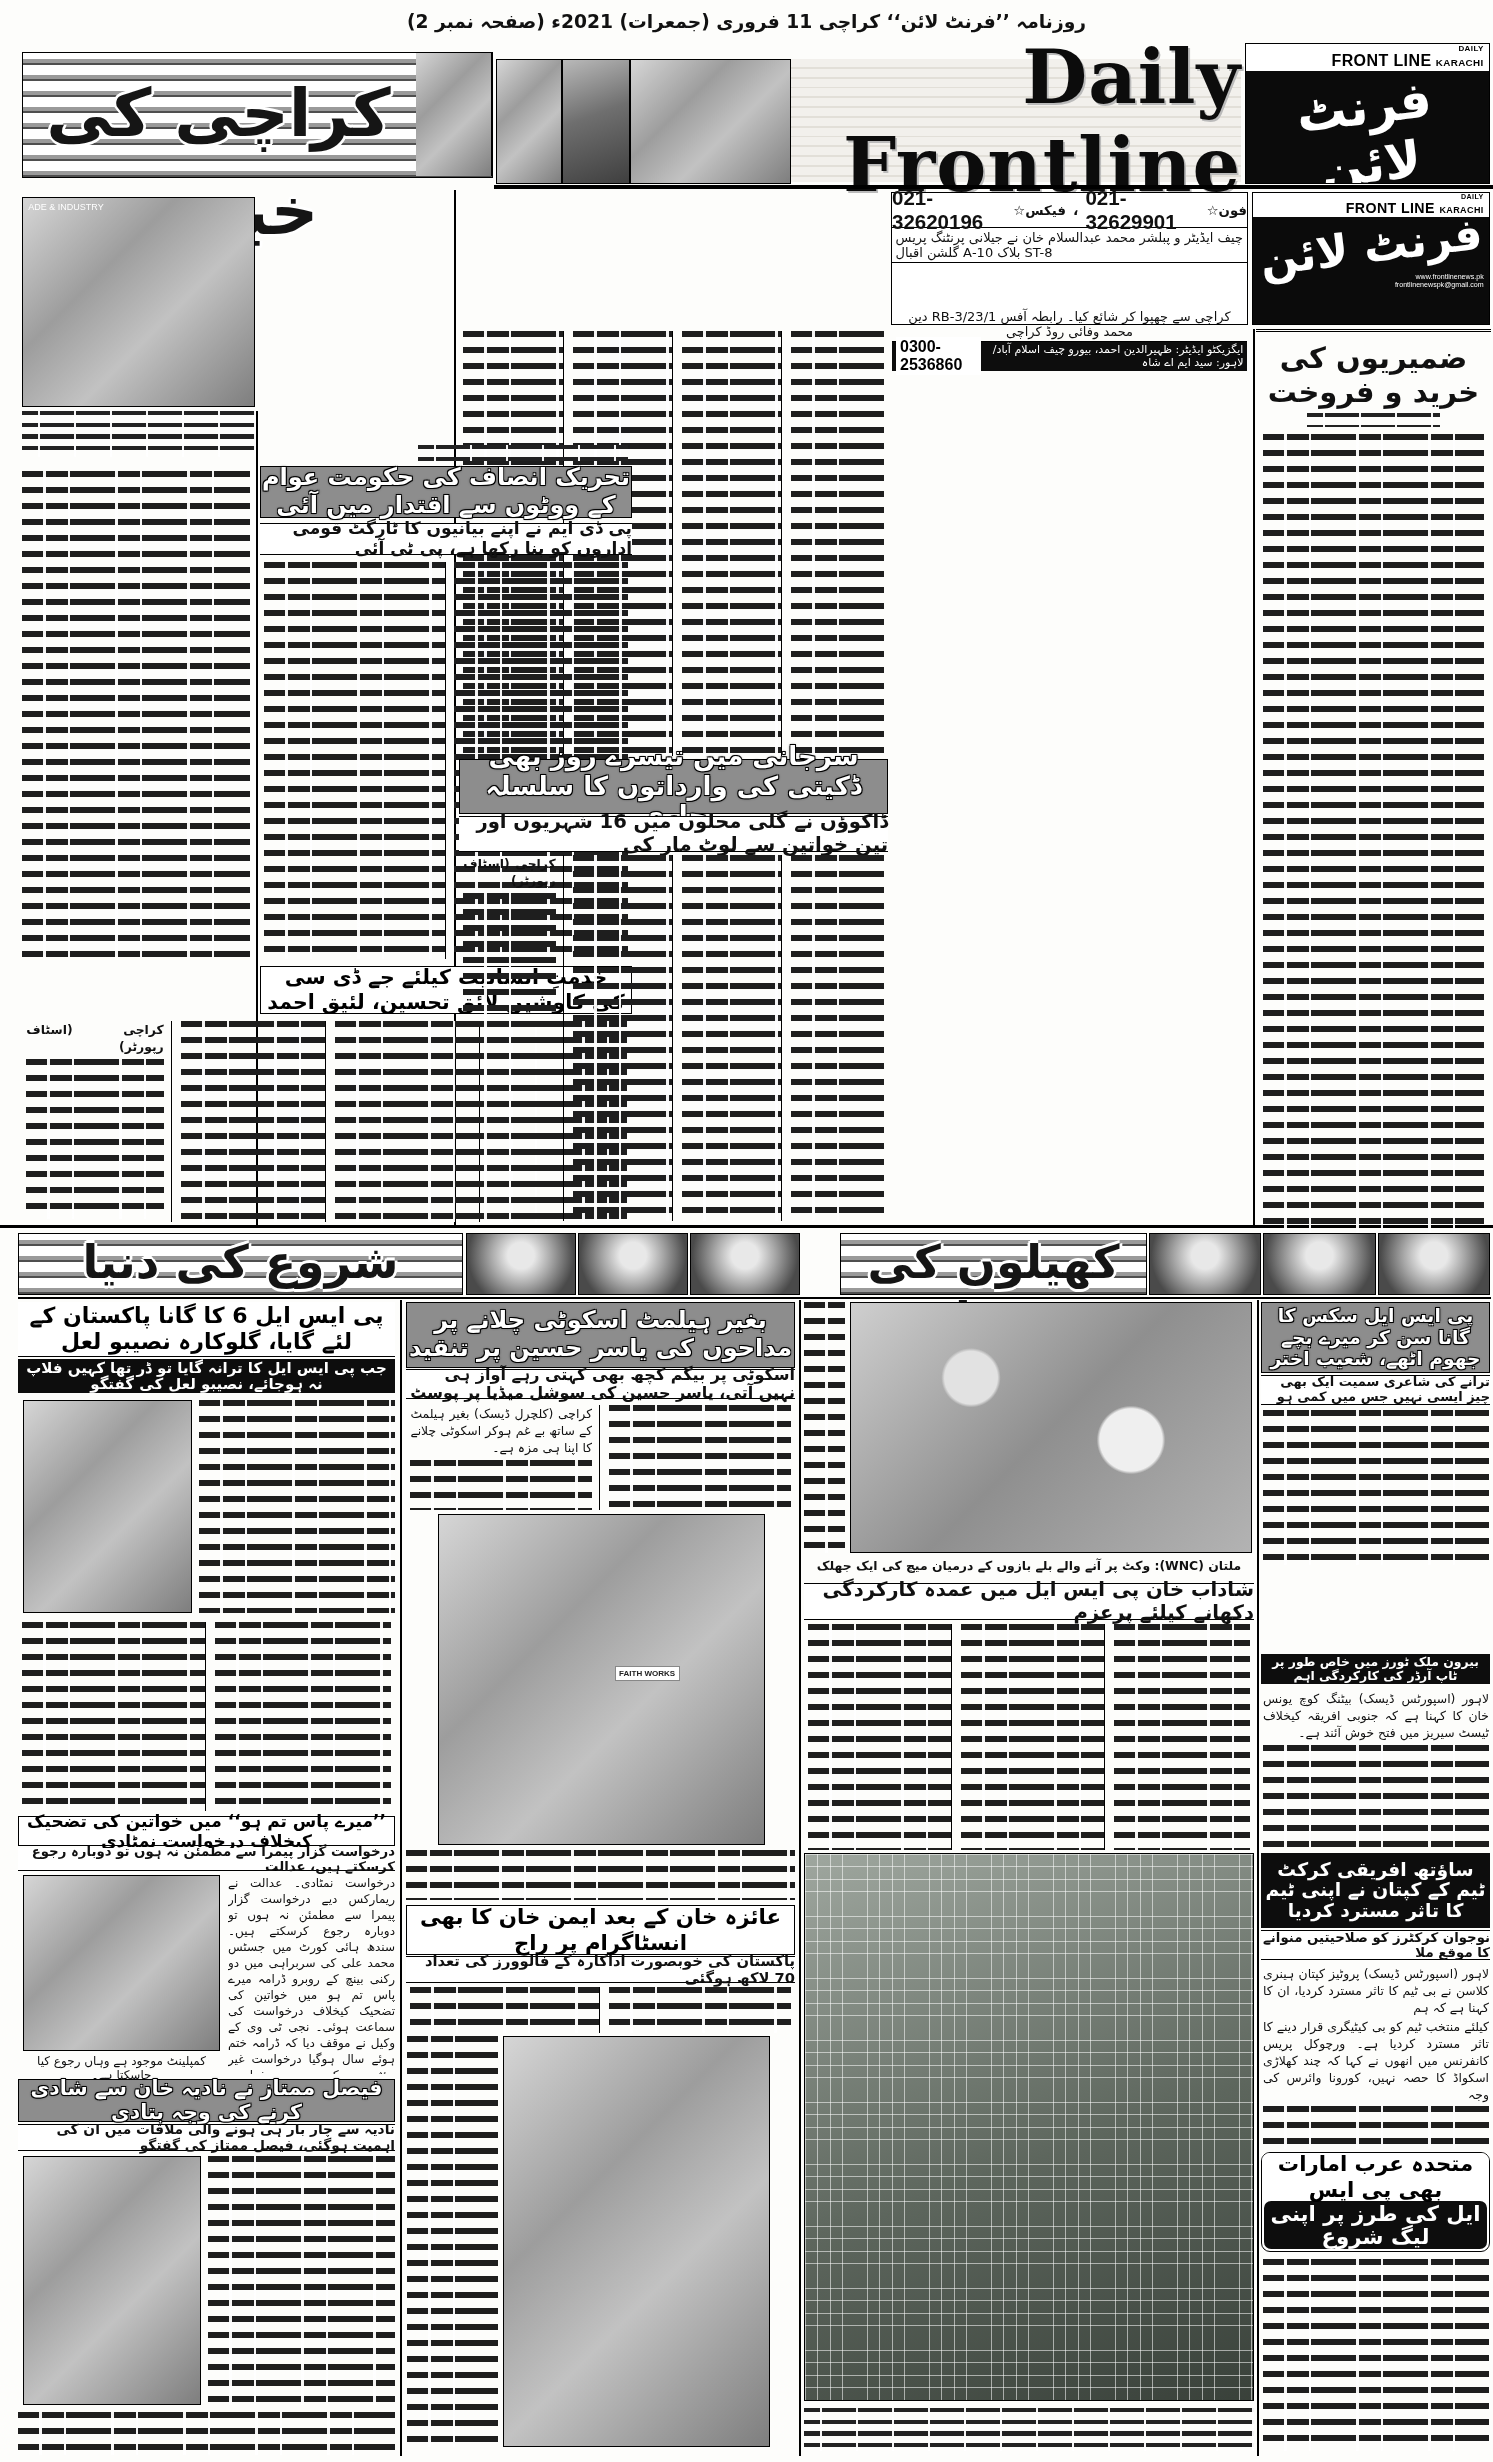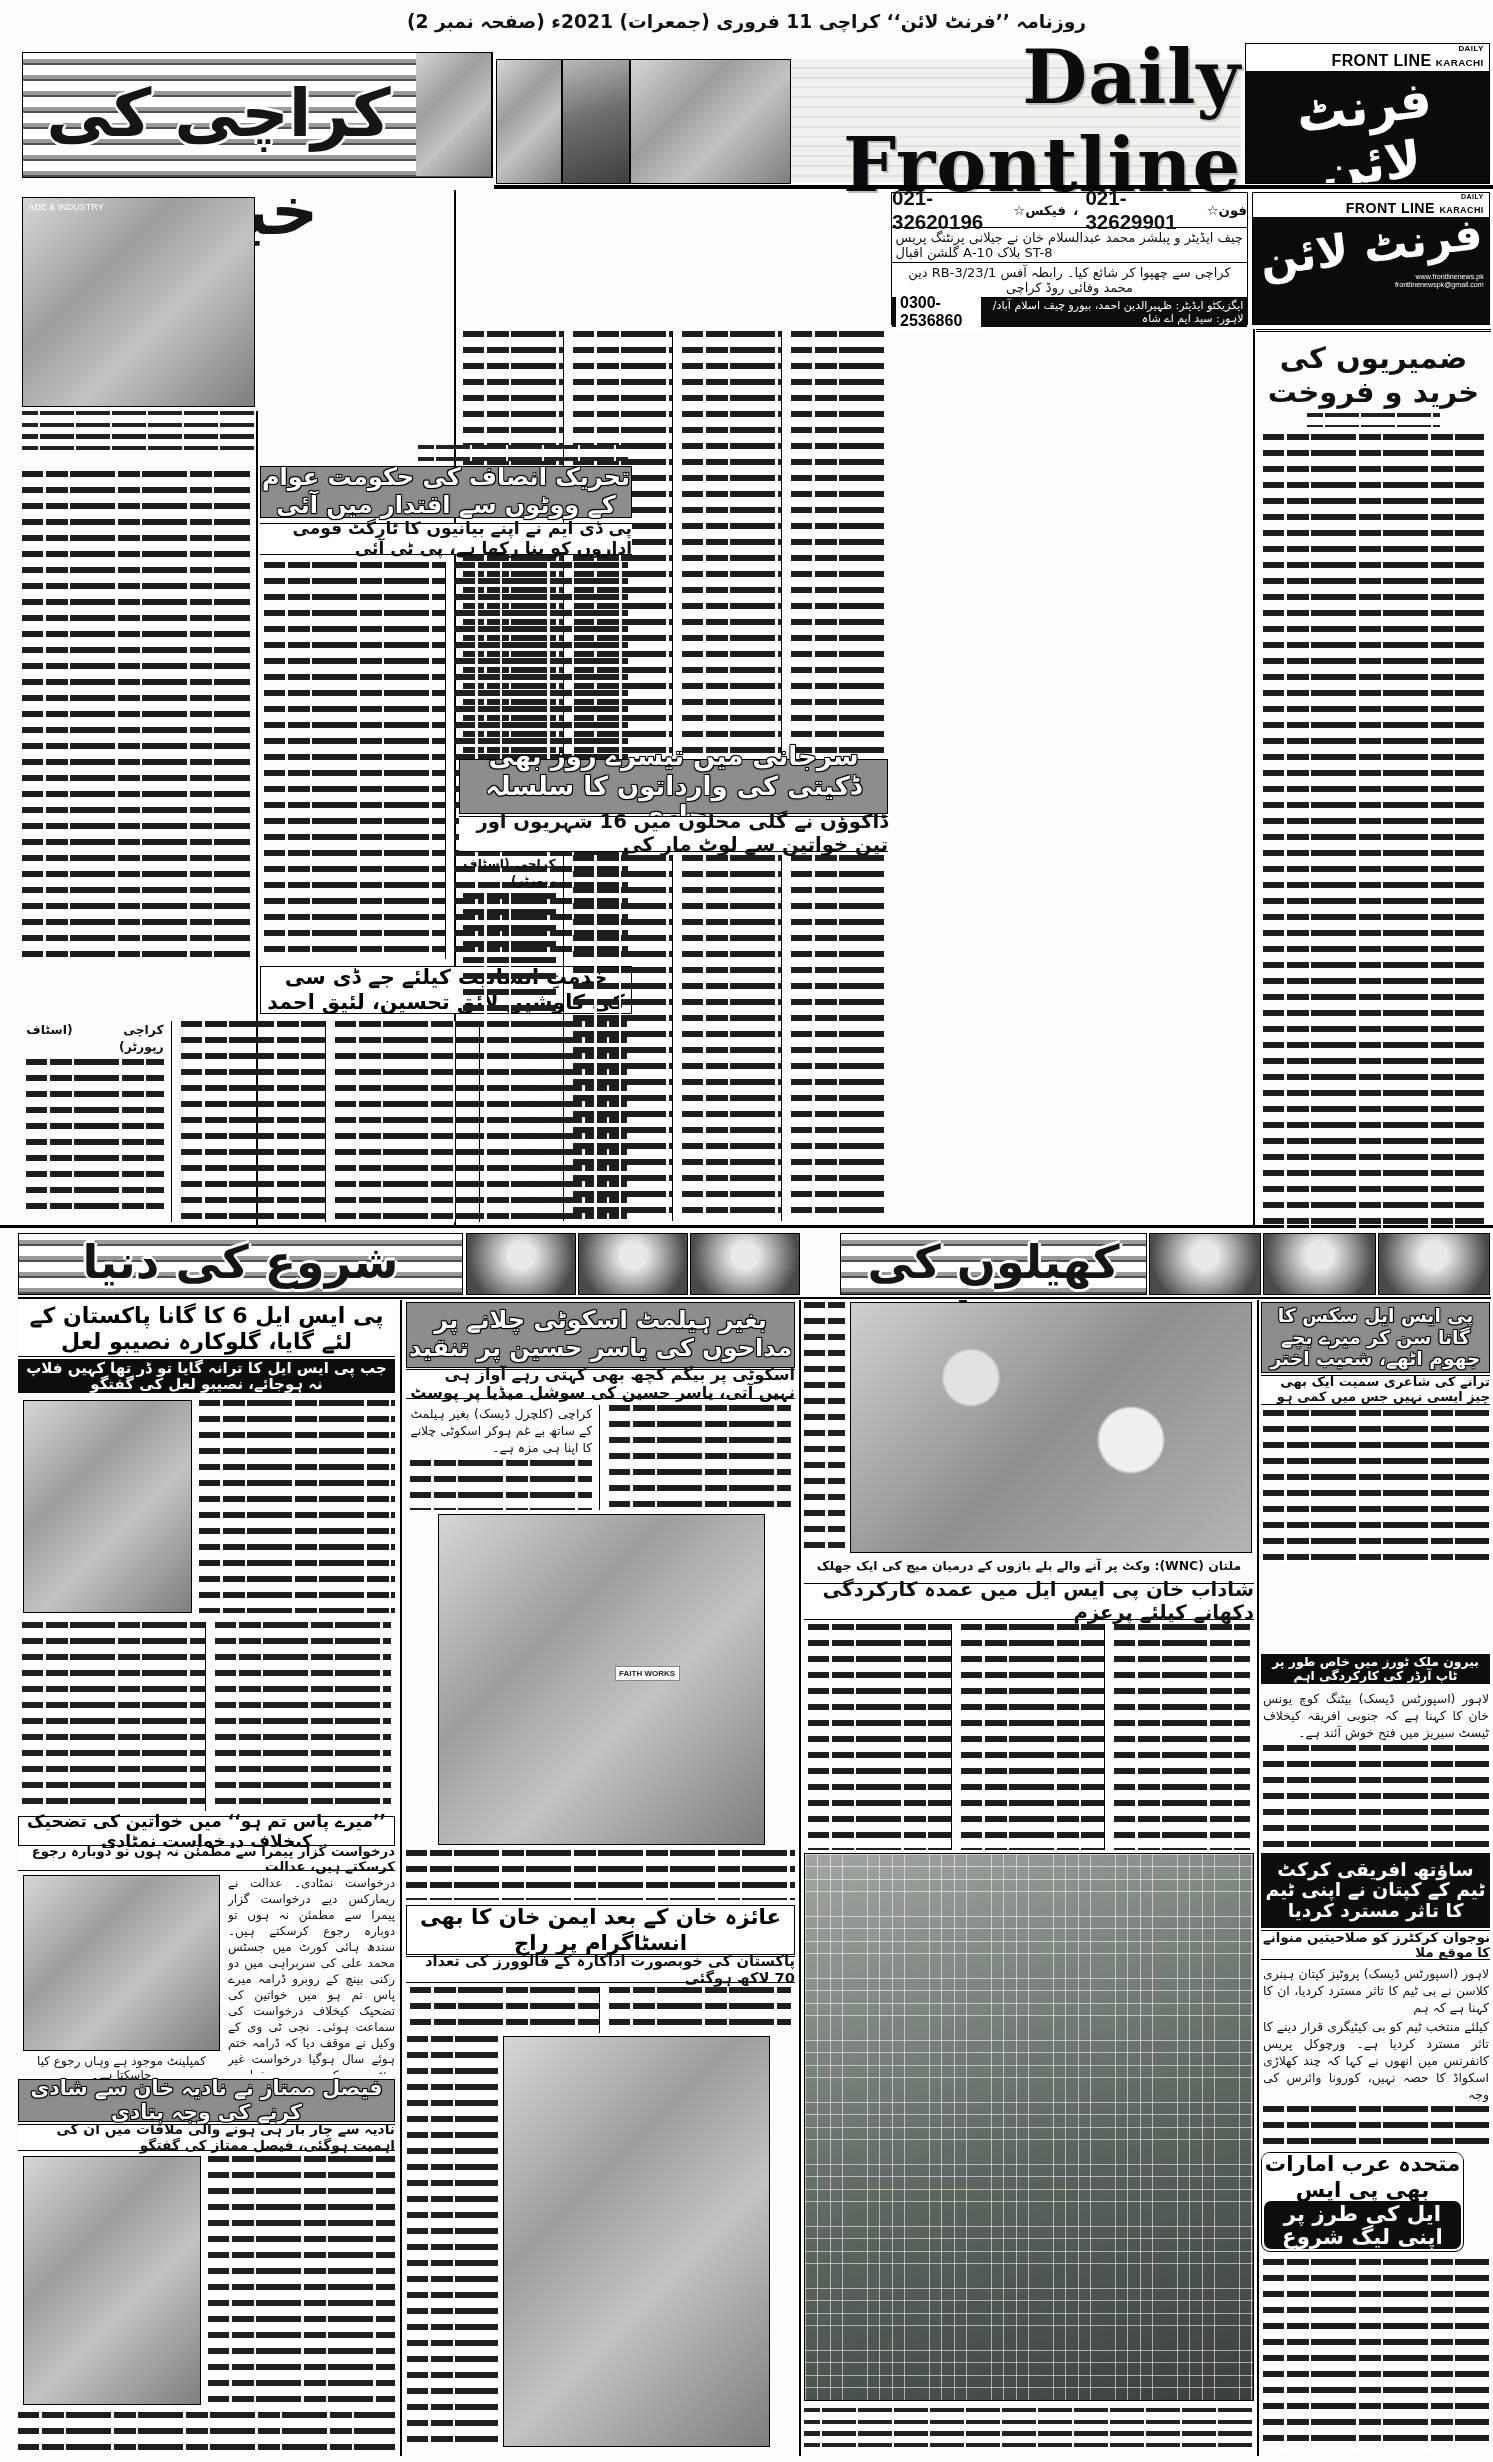--- a/index.html
+++ b/index.html
@@ -96,21 +96,21 @@
 
   <div class="abs boxed" style="left:891px;top:192px;width:357px;height:133px;background:#fff;">
     <div style="height:34px;display:flex;align-items:center;justify-content:center;gap:7.1px;border-bottom:0.9px solid #000;font-weight:bold;">
       <span class="urdu" style="font-size:13.3px;">فون☆</span>
       <span class="num" style="font-size:20.5px;">021-32629901</span>
       <span>،</span>
       <span class="urdu" style="font-size:13.3px;">فیکس☆</span>
       <span class="num" style="font-size:20.5px;">021-32620196</span>
     </div>
     <div class="urdu" style="height:34px;font-size:13px;display:flex;align-items:center;justify-content:center;border-bottom:0.9px solid #000;padding:0 3.6px;text-align:left;">چیف ایڈیٹر و پبلشر محمد عبدالسلام خان نے جیلانی پرنٹنگ پریس ST-8 بلاک 10-A گلشن اقبال</div>
-    <div class="urdu" style="height:34px;font-size:13px;display:flex;align-items:center;justify-content:center;border-bottom:0.9px solid #000;padding:0 3.6px;text-align:center;">کراچی سے چھپوا کر شائع کیا۔ رابطہ آفس RB-3/23/1 دین محمد وفائی روڈ کراچی</div>
+    <div class="urdu" style="height:34px;font-size:13px;display:flex;align-items:center;justify-content:center;border-bottom:0.9px solid #000;padding:0 3.6px;text-align:center;margin-top:44px;">کراچی سے چھپوا کر شائع کیا۔ رابطہ آفس RB-3/23/1 دین محمد وفائی روڈ کراچی</div>
     <div style="height:28.5px;background:#0d0d0d;color:#fff;display:flex;align-items:center;justify-content:space-between;padding:0 3.6px;">
       <span class="urdu" style="font-size:11px;">ایگزیکٹو ایڈیٹر: ظہیرالدین احمد، بیورو چیف اسلام آباد/لاہور: سید ایم اے شاہ</span>
       <span class="num" style="background:#fff;color:#000;font-weight:bold;font-size:16px;padding:0.9px 4.4px;">0300-2536860</span>
     </div>
   </div>
 
   <div class="abs logo-box" style="left:1252px;top:192px;width:238px;height:133px;">
     <div style="background:#fff;color:#000;padding:0.9px 5.3px;">
       <span class="logo-en" style="font-size:7.1px;display:block;line-height:6.2px;">DAILY</span>
       <span class="logo-en" style="font-size:14.2px;">FRONT LINE</span>
@@ -276,20 +276,20 @@
   </div>
 
   <div class="abs black-bar urdu" style="left:1261px;top:1853px;width:229px;height:75px;font-size:18.7px;padding:0 3.6px;">ساؤتھ افریقی کرکٹ ٹیم کے کپتان نے اپنی ٹیم کا تاثر مسترد کردیا</div>
   <div class="abs subline urdu" style="left:1261px;top:1930px;width:229px;height:30px;font-size:13.3px;">نوجوان کرکٹرز کو صلاحیتیں منوانے کا موقع ملا</div>
   <div class="abs" style="left:1263px;top:1965px;width:226px;height:183px;">
     <div class="urdu lead-text">لاہور (اسپورٹس ڈیسک) پروٹیز کپتان ہینری کلاسن نے بی ٹیم کا تاثر مسترد کردیا، ان کا کہنا ہے کہ ہم</div>
     <div class="urdu lead-text" style="margin-top:1.8px;">کیلئے منتخب ٹیم کو بی کیٹیگری قرار دینے کا تاثر مسترد کردیا ہے۔ ورچوکل پریس کانفرنس میں انھوں نے کہا کہ چند کھلاڑی اسکواڈ کا حصہ نہیں، کورونا وائرس کی وجہ</div>
     <div class="ftxt" style="height:43px;margin-top:3.6px;"></div>
   </div>
 
-  <div class="abs boxed" style="left:1261px;top:2152px;width:203px;height:100px;border-radius:9px;overflow:hidden;background:#fff;">
+  <div class="abs boxed" style="left:1261px;top:2152px;width:229px;height:100px;border-radius:9px;overflow:hidden;background:#fff;">
     <div class="white-head urdu" style="height:48px;font-size:21.3px;">متحدہ عرب امارات بھی پی ایس</div>
     <div class="black-bar urdu" style="height:48px;font-size:21.3px;border-radius:7.1px;margin:0 1.8px;">ایل کی طرز پر اپنی لیگ شروع</div>
   </div>
   <div class="abs ftxt" style="left:1263px;top:2259px;width:226px;height:192px;"></div>
 
 </div>
 
 
 </body></html>

